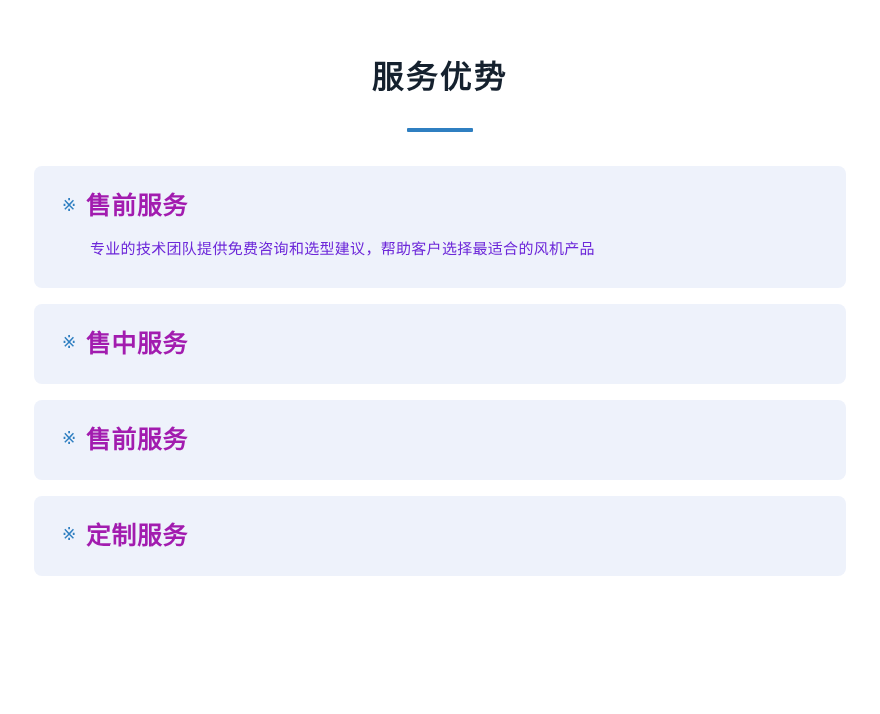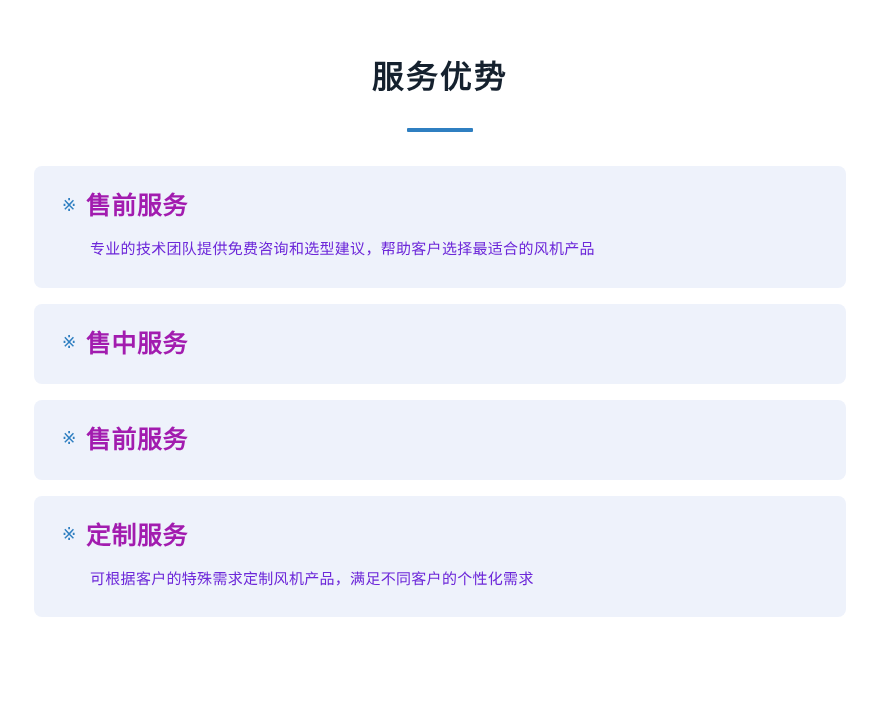--- a/index.html
+++ b/index.html
@@ -110,17 +110,16 @@
         <span class="card-mark">※</span>
         <span class="card-title">售前服务</span>
       </div>
     </div>
 
     <div class="card">
       <div class="card-head">
         <span class="card-mark">※</span>
         <span class="card-title">定制服务</span>
       </div>
-      <div class="card-text">可根据客户的特殊需求定制风机产品，满足不同客户的个性化需求</div>
     </div>
 
   </div>
 </div>
 
 </body></html>

